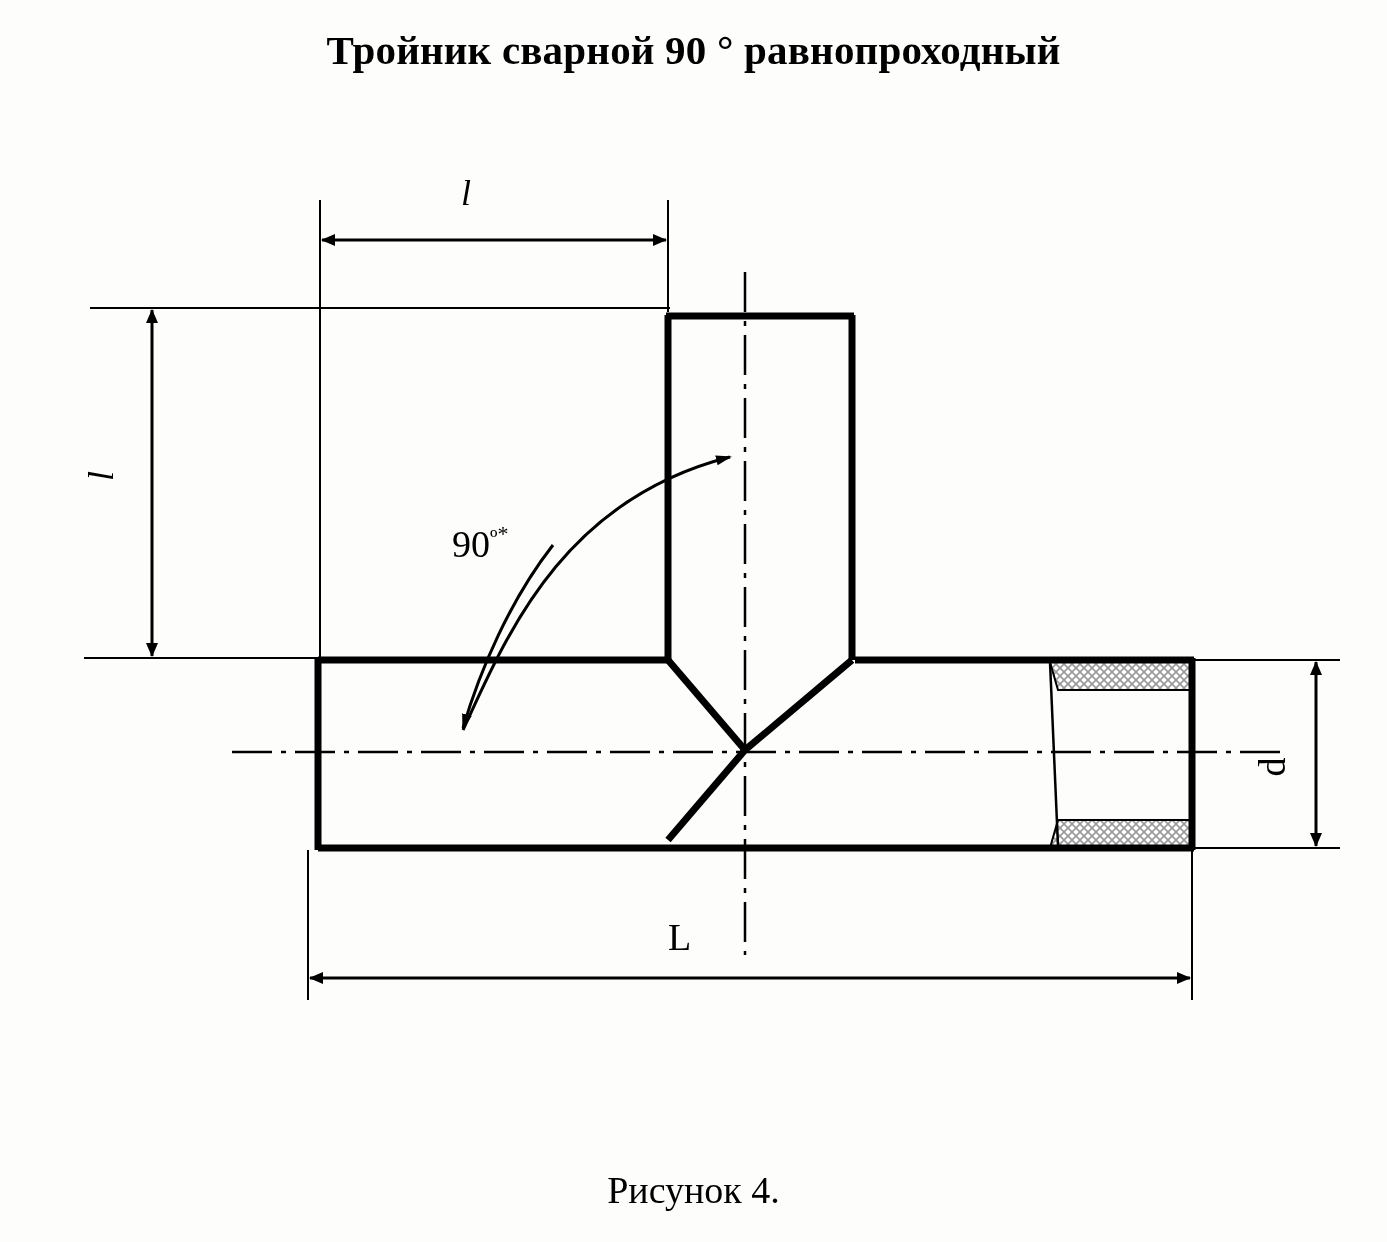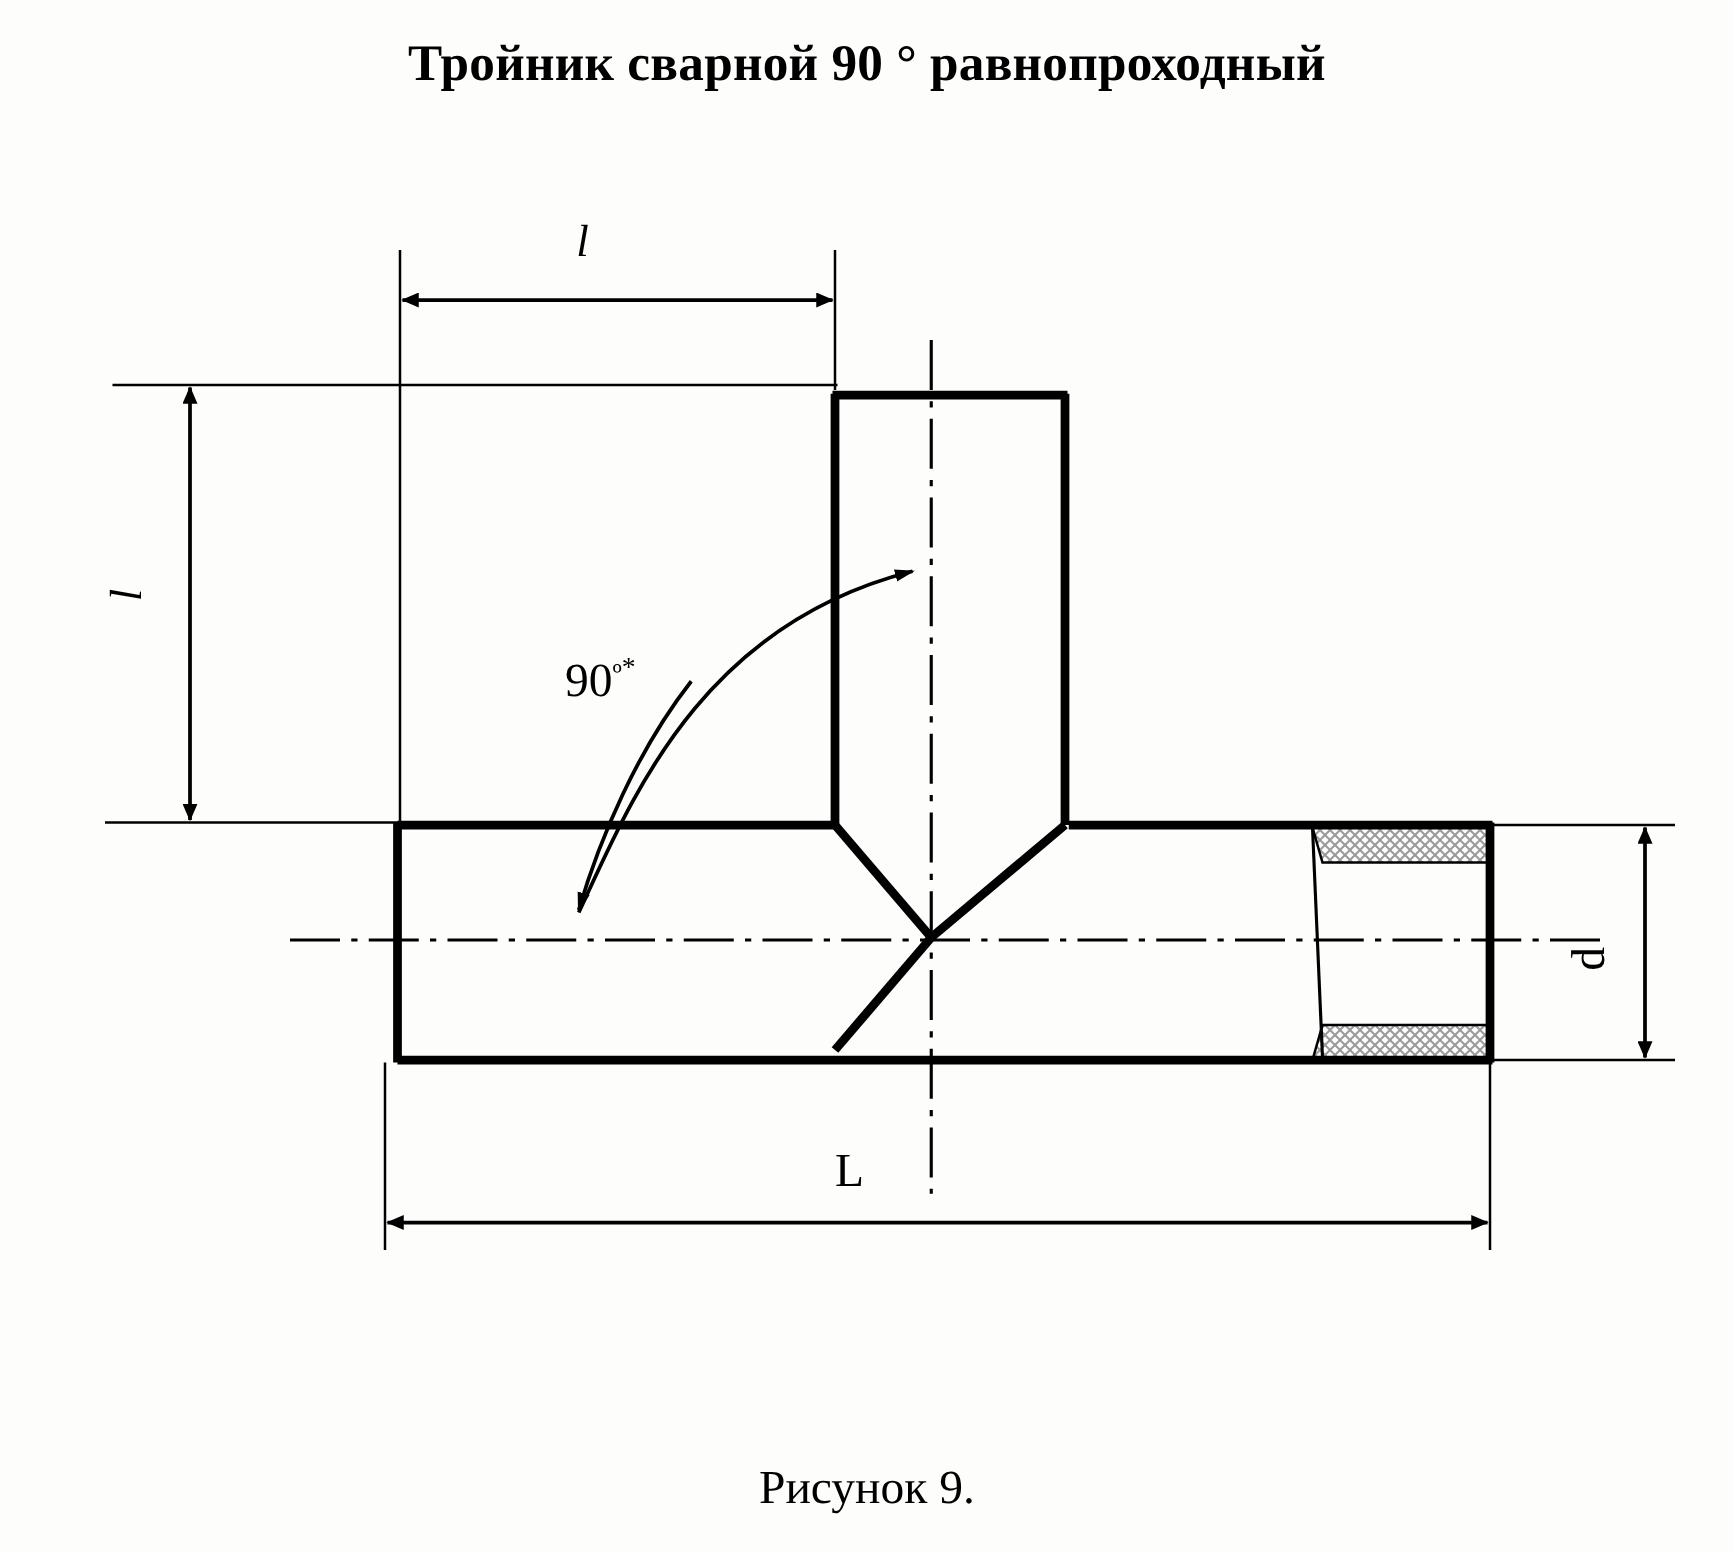--- a/index.html
+++ b/index.html
@@ -192,14 +192,14 @@
   <div class="lbl lbl-l-vert">l</div>
 
   <div class="lbl lbl-L">L</div>
 
   <div class="lbl lbl-d">d</div>
 
   <div class="lbl lbl-angle">
     <span>90</span><span class="deg">º</span><span class="star">*</span>
   </div>
 
-  <div class="caption">Рисунок 9.</div>
+  <div class="caption">Рисунок 4.</div>
 </div>
 
 </body></html>

